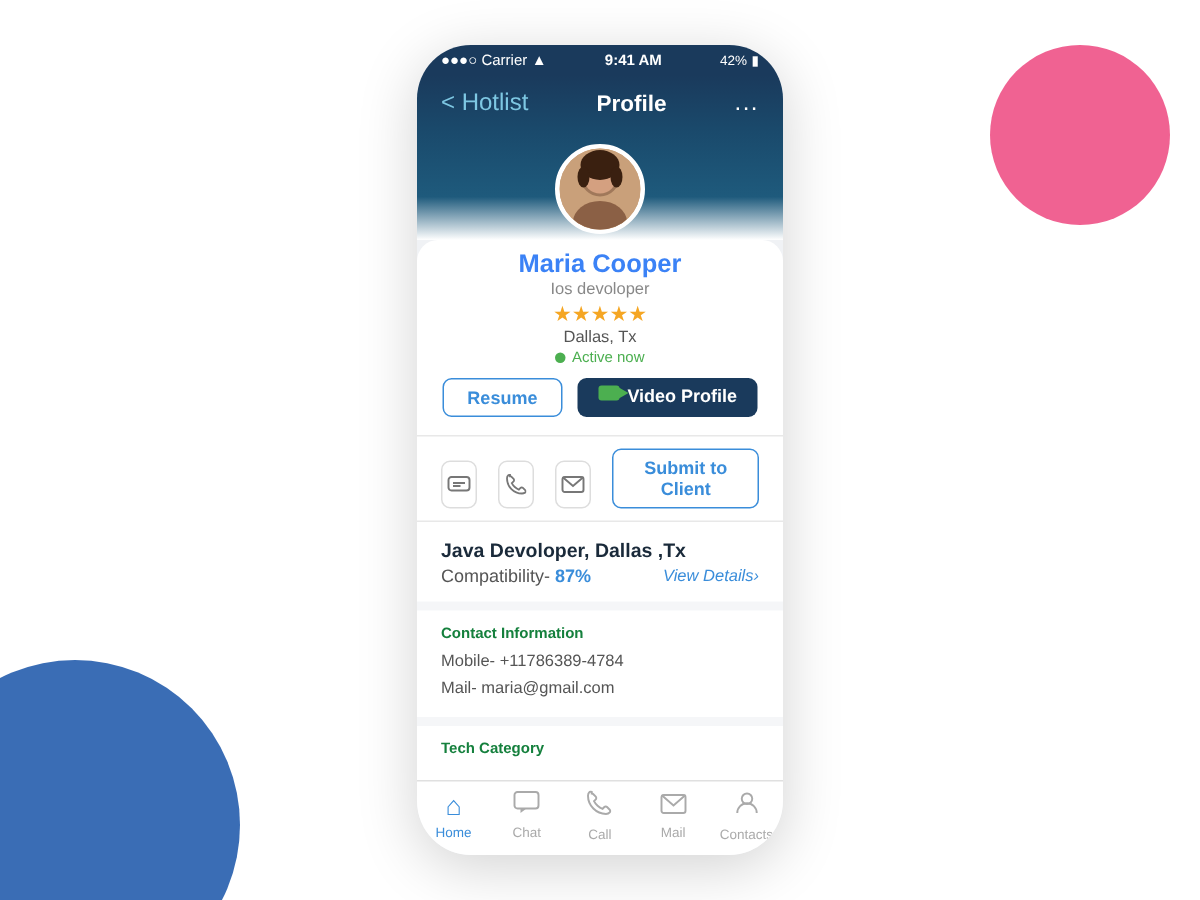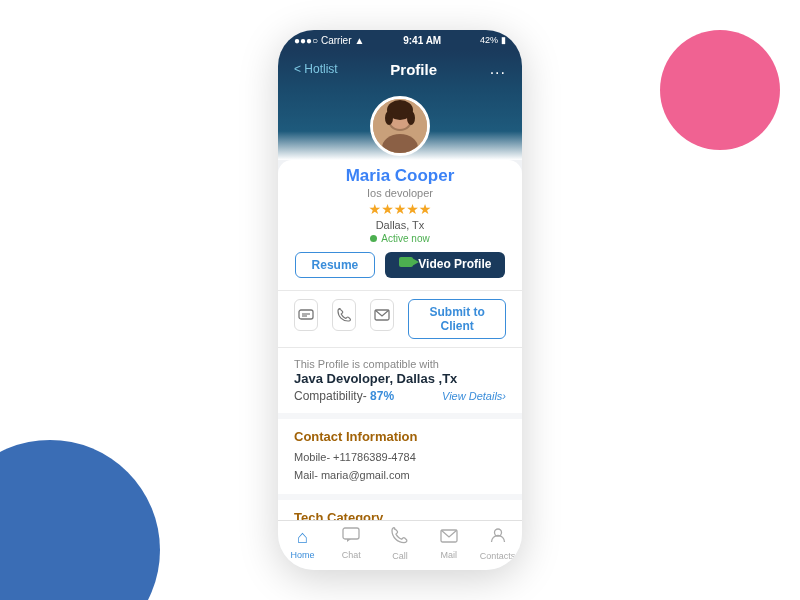--- a/index.html
+++ b/index.html
@@ -67,21 +67,21 @@
     .nav-bar {
       background: linear-gradient(to bottom, #1a3a5c, #1a4a6c);
       color: #fff;
       padding: 8px 16px;
       display: flex;
       justify-content: space-between;
       align-items: center;
       height: 38px;
     }
     .nav-back {
-      font-size: 12px;
+      font-size: 16px;
       color: #7ec8e3;
       display: flex;
       align-items: center;
       gap: 2px;
       cursor: pointer;
     }
     .nav-title {
       font-size: 15px;
       font-weight: 600;
       color: #fff;
@@ -201,21 +201,21 @@
       border-bottom: 4px solid transparent;
     }
 
     
     .action-bar {
       background: #fff;
       border-top: 1px solid #e8e8e8;
       border-bottom: 1px solid #e8e8e8;
       padding: 8px 16px;
       display: flex;
-      align-items: flex-start;
+      align-items: flex-end;
       gap: 14px;
     }
     .action-icon {
       width: 32px; height: 32px;
       border: 1px solid #ddd;
       border-radius: 6px;
       display: flex;
       align-items: center;
       justify-content: center;
       cursor: pointer;
@@ -272,23 +272,23 @@
     .view-details {
       font-size: 11px;
       color: #3a8dda;
       cursor: pointer;
       display: flex;
       align-items: center;
       font-style: italic;
     }
 
     .section-title {
-      font-size: 13px;
+      font-size: 10px;
       font-weight: 700;
-      color: #a16207;
+      color: #15803d;
       margin-bottom: 5px;
     }
     .section-line {
       font-size: 11px;
       color: #555;
       line-height: 1.6;
     }
 
     
     .tab-bar {
@@ -398,21 +398,20 @@
         <rect x="1" y="1" width="14" height="10" rx="1.5" fill="none" stroke="#777" stroke-width="1.3"></rect>
         <polyline points="1,1 8,7 15,1" fill="none" stroke="#777" stroke-width="1.3"></polyline>
       </svg>
     </div>
     <button class="btn-submit">Submit to Client</button>
   </div>
 
   <div class="content-area">
 
     <div class="info-section">
-      <div class="compatibility-label">This Profile is compatible with</div>
       <div class="compatibility-job">Java Devoloper, Dallas ,Tx</div>
       <div class="compatibility-row">
         <div class="compatibility-pct">
           <span>Compatibility- </span><span class="pct-highlight">87%</span>
         </div>
         <div class="view-details">View Details›</div>
       </div>
     </div>
 
     <div class="info-section">

